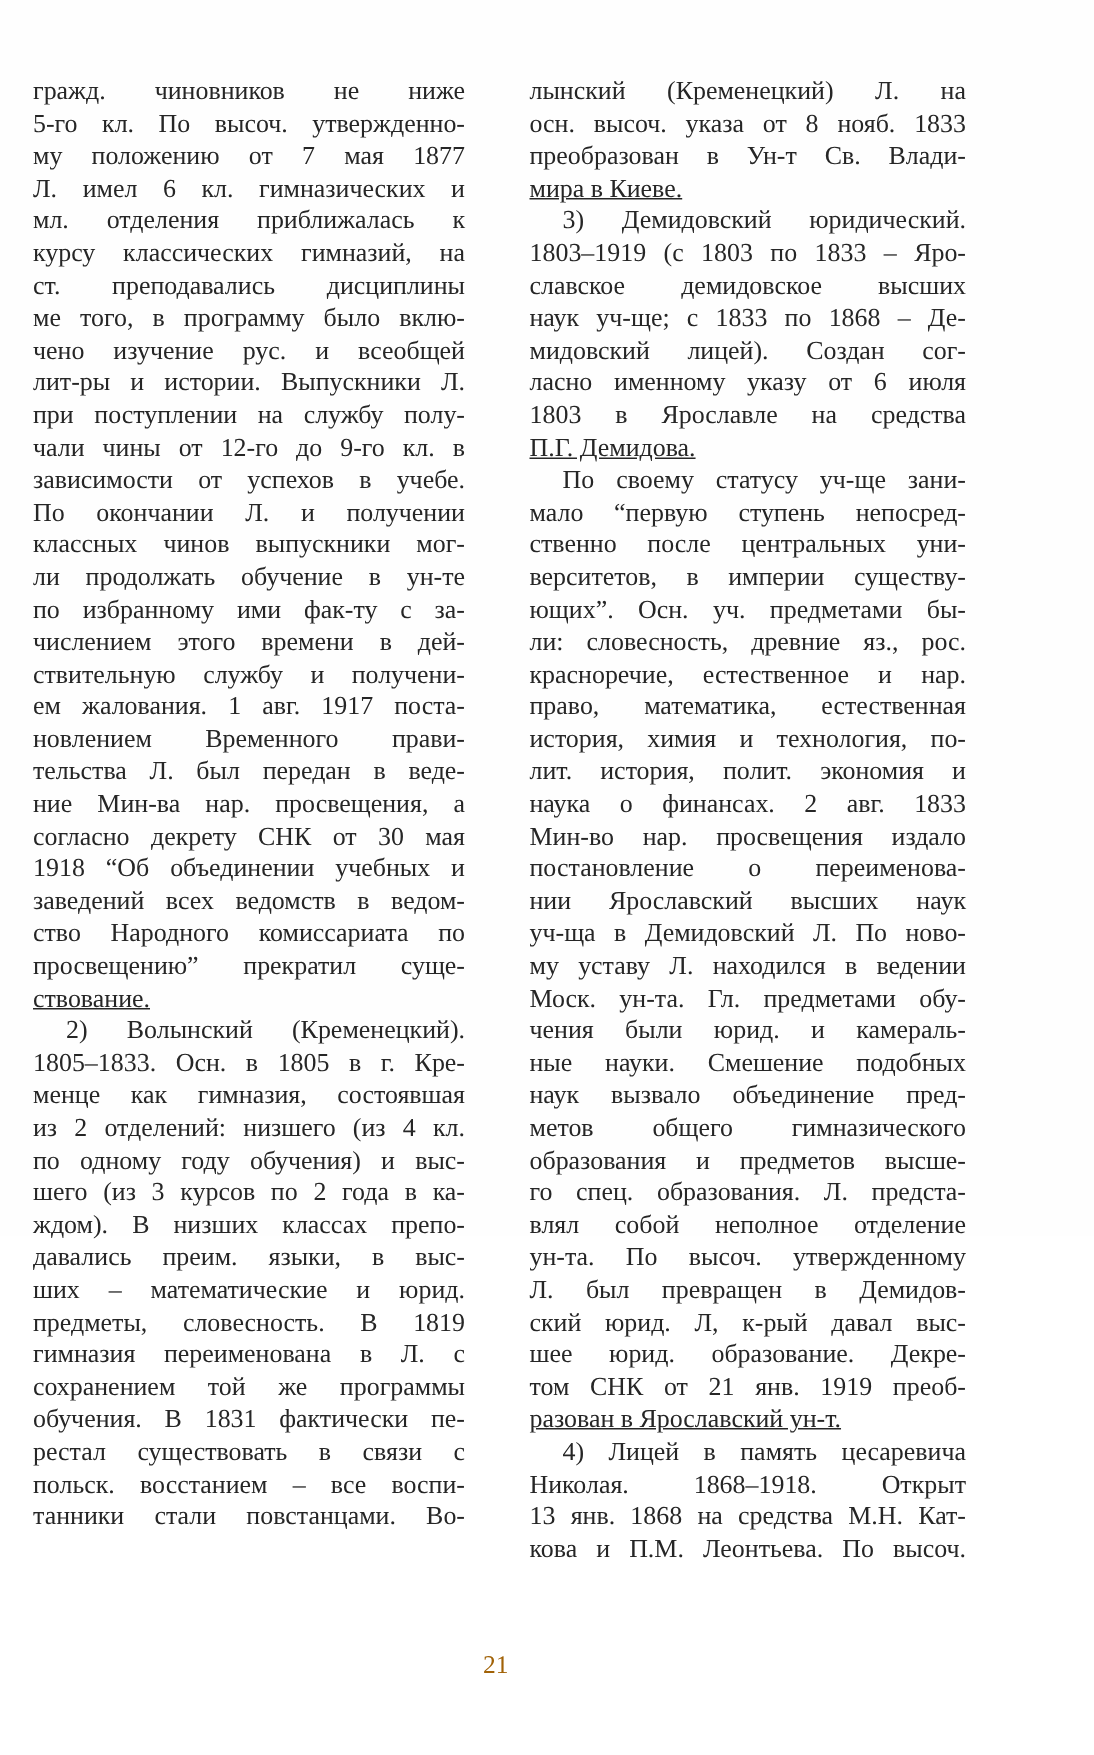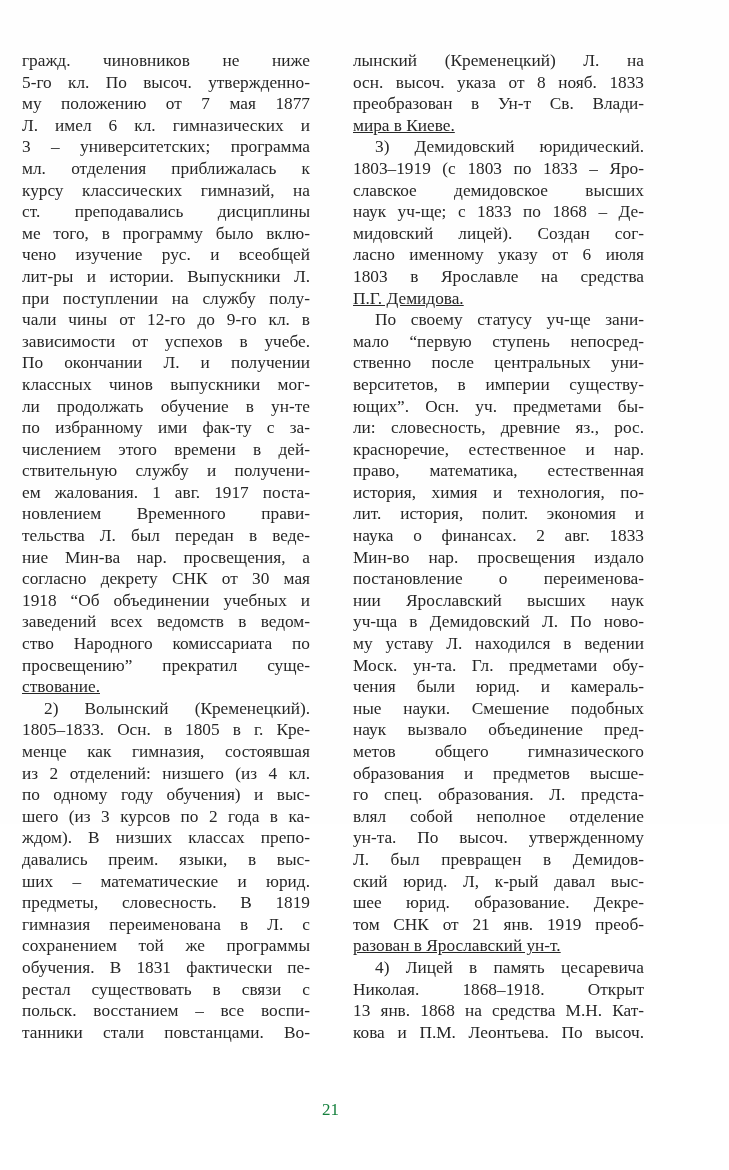--- a/index.html
+++ b/index.html
@@ -30,35 +30,34 @@
     .line.last { text-align-last: left; text-decoration: underline; }
     .line.indent { text-indent: 22px; }
     .line .it { font-style: italic; }
     .page-number {
       position: absolute;
       left: 0; width: 729px;
       top: 1100px;
       text-align: center;
       font-size: 17px;
       font-family: "Liberation Serif", "DejaVu Serif", serif;
-      color: #15803d;
+      color: #a16207;
       padding-right: 68px;
       box-sizing: border-box;
     }
   </style>
 </head>
 <body>
 
 <div class="page">
   <div class="column col-left" id="col-left">
       <div class="line">гражд. чиновников не ниже</div>
       <div class="line">5-го кл. По высоч. утвержденно-</div>
       <div class="line">му положению от 7 мая 1877</div>
       <div class="line">Л. имел 6 кл. гимназических и</div>
-      <div class="line">3 – университетских; программа</div>
       <div class="line">мл. отделения приближалась к</div>
       <div class="line">курсу классических гимназий, на</div>
       <div class="line">ст. преподавались дисциплины</div>
       <div class="line">ме того, в программу было вклю-</div>
       <div class="line">чено изучение рус. и всеобщей</div>
       <div class="line">лит-ры и истории. Выпускники Л.</div>
       <div class="line">при поступлении на службу полу-</div>
       <div class="line">чали чины от 12-го до 9-го кл. в</div>
       <div class="line">зависимости от успехов в учебе.</div>
       <div class="line">По окончании Л. и получении</div>

